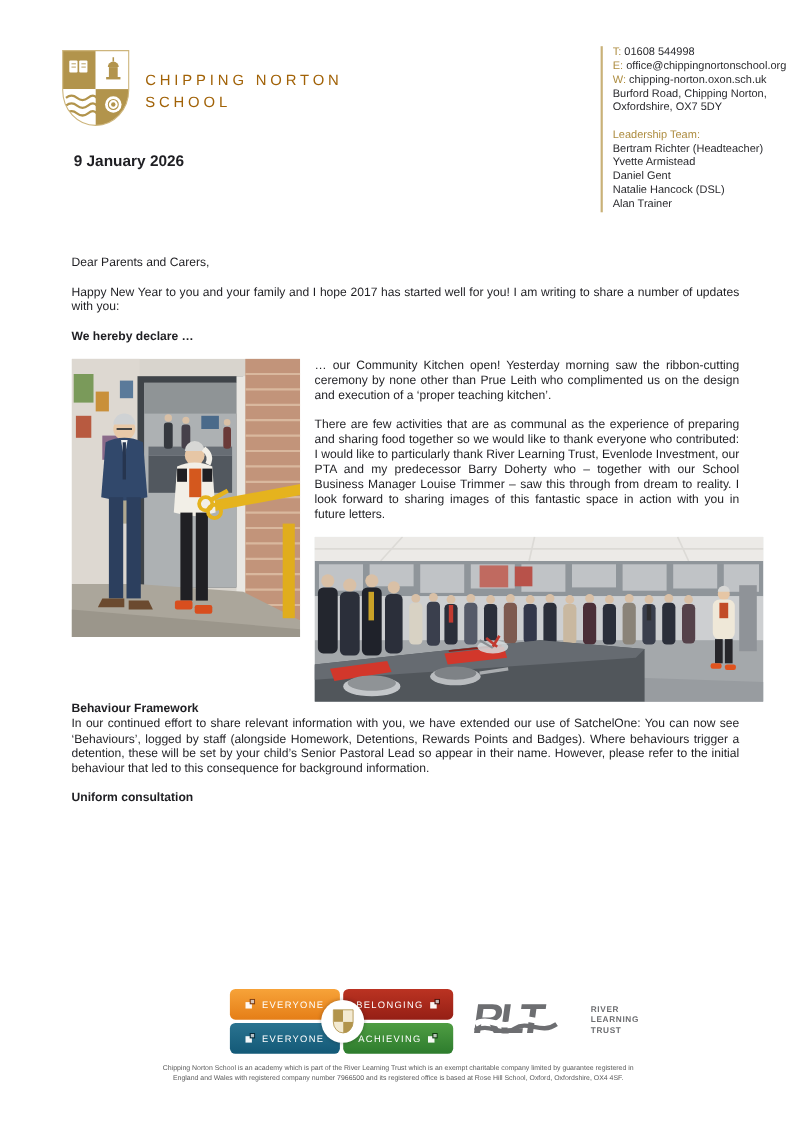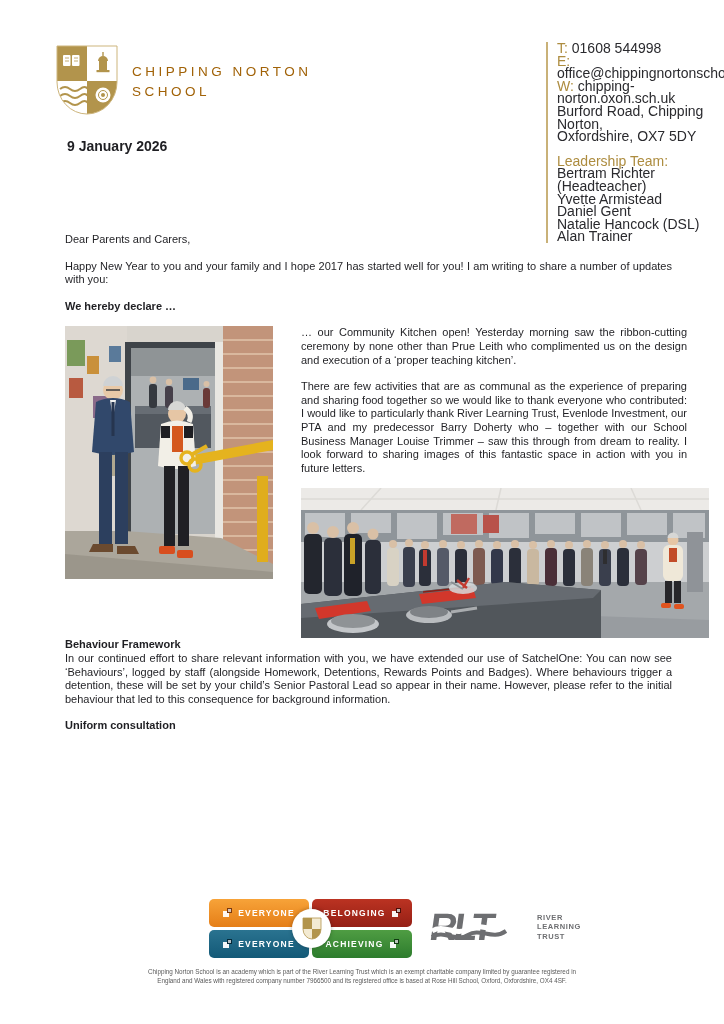--- a/index.html
+++ b/index.html
@@ -10,48 +10,48 @@
     font-family:"Liberation Sans", sans-serif; color:#1f1f23;
   }
 
   
   .logo-block { position:absolute; left:55px; top:44px; display:flex; align-items:center; gap:13px; }
   .school-name { font-size:13.5px; letter-spacing:3.5px; color:#a16207; line-height:1.45; white-space:nowrap; }
 
   .contact {
     position:absolute; left:546px; top:42px; width:172px;
     border-left:2px solid #c9b178; padding-left:9px;
-    font-size:14px; line-height:12.6px; color:#2a2a2e;
+    font-size:10px; line-height:12.6px; color:#2a2a2e;
   }
   .contact .lbl, .leadership-title { color:#ad8c3f; }
   .leadership-title { margin-top:12px; }
 
   .date { position:absolute; left:67px; top:138px; font-weight:bold; font-size:14px; }
 
   
   .body-block {
     position:absolute; left:65px; top:233px; width:607px;
     font-size:11px; line-height:13.6px; text-align:justify;
   }
   .body-block p { margin:0 0 13px 0; }
   .h-bold { font-weight:bold; margin:0 0 13px 0; }
 
-  .photo-row { display:flex; gap:28px; margin-top:7px; }
+  .photo-row { display:flex; gap:13px; margin-top:7px; }
   .photo1 { width:208px; height:253px; flex:none; overflow:hidden; }
   .col { width:386px; }
   .photo2 { width:408px; height:150px; margin-top:10px; overflow:visible; }
 
   .section-gap { margin-top:14px; }
 
   
   .badges { position:absolute; left:209px; top:899px; width:205px; height:59px; }
   .badge-grid { display:grid; grid-template-columns:100px 100px; grid-auto-rows:28px; gap:3px; }
   .badge {
     border-radius:5px; display:flex; align-items:center; justify-content:center; gap:6px;
-    color:#fff; font-weight:bold; font-size:8.5px; letter-spacing:1.2px; padding:0 6px;
+    color:#fff; font-weight:normal; font-size:8.5px; letter-spacing:1.2px; padding:0 6px;
   }
   .badge.orange { background:linear-gradient(#f7a339,#e57e17); }
   .badge.red    { background:linear-gradient(#bb3322,#951f15); }
   .badge.teal   { background:linear-gradient(#2a7390,#135977); }
   .badge.green  { background:linear-gradient(#4f9d43,#2d7c2d); }
   .badge .bicon { flex:none; }
   .badge .bicon.right { order:2; }
   .badge-circle {
     position:absolute; left:83px; top:10px; width:39px; height:39px; border-radius:50%;
     background:#fff; box-shadow:0 0 4px rgba(0,0,0,.3);

